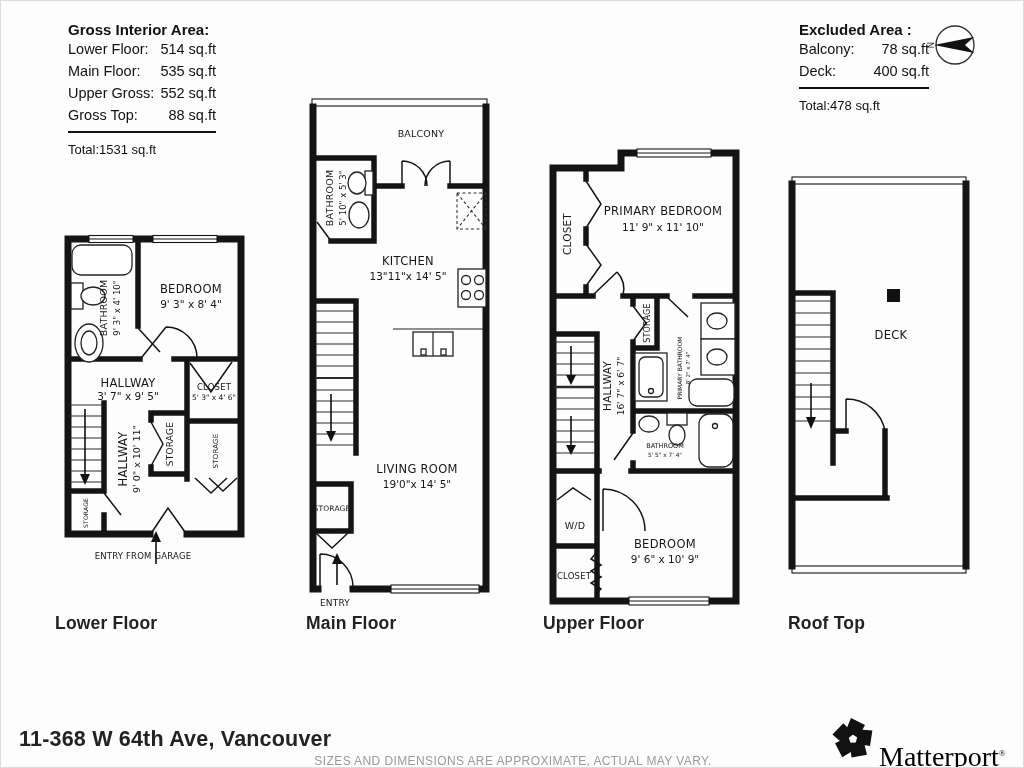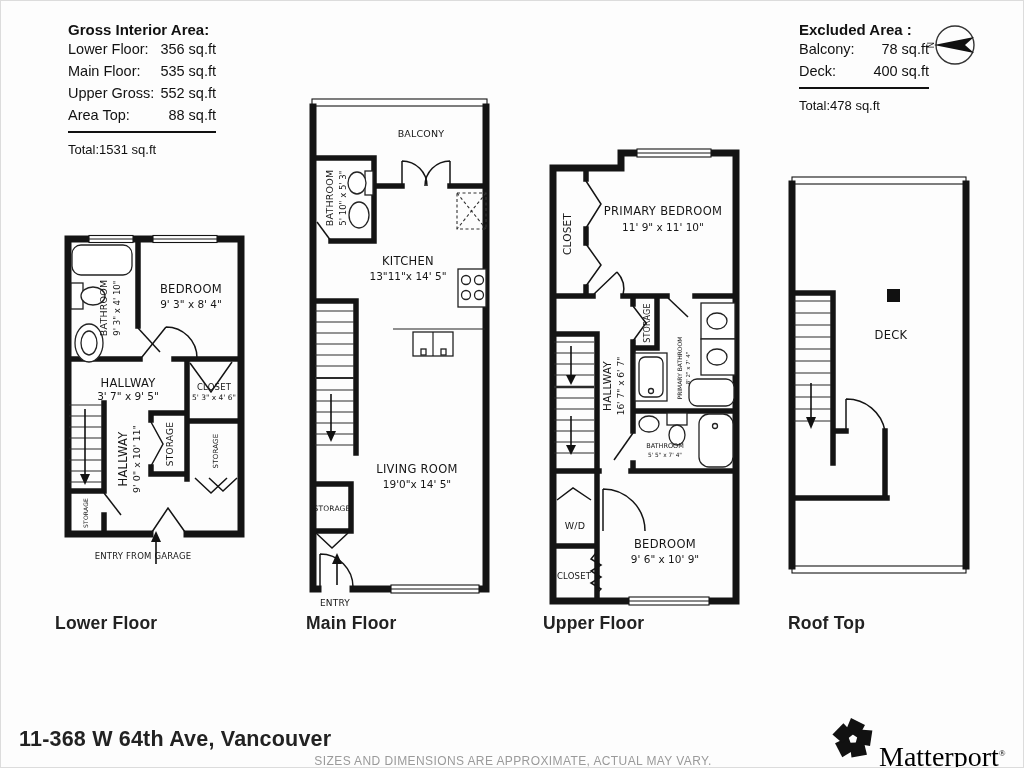--- a/index.html
+++ b/index.html
@@ -44,32 +44,32 @@
 </style>
 </head>
 <body>
 
 <div id="canvas">
 
   <div class="area-block" style="left:67px;top:20px;width:148px;">
     <div class="area-title">Gross Interior Area:</div>
     <div class="area-row">
         <span>Lower Floor:</span>
-        <span>356 sq.ft</span>
+        <span>514 sq.ft</span>
       </div>
     <div class="area-row">
         <span>Main Floor:</span>
         <span>535 sq.ft</span>
       </div>
     <div class="area-row">
         <span>Upper Gross:</span>
         <span>552 sq.ft</span>
       </div>
     <div class="area-row">
-        <span>Area Top:</span>
+        <span>Gross Top:</span>
         <span>88 sq.ft</span>
       </div>
     <div class="area-total">
         <span>Total:</span>
         <span>1531 sq.ft</span>
       </div>
   </div>
 
   <div class="area-block" style="left:798px;top:20px;width:130px;">
     <div class="area-title">Excluded Area :</div>

